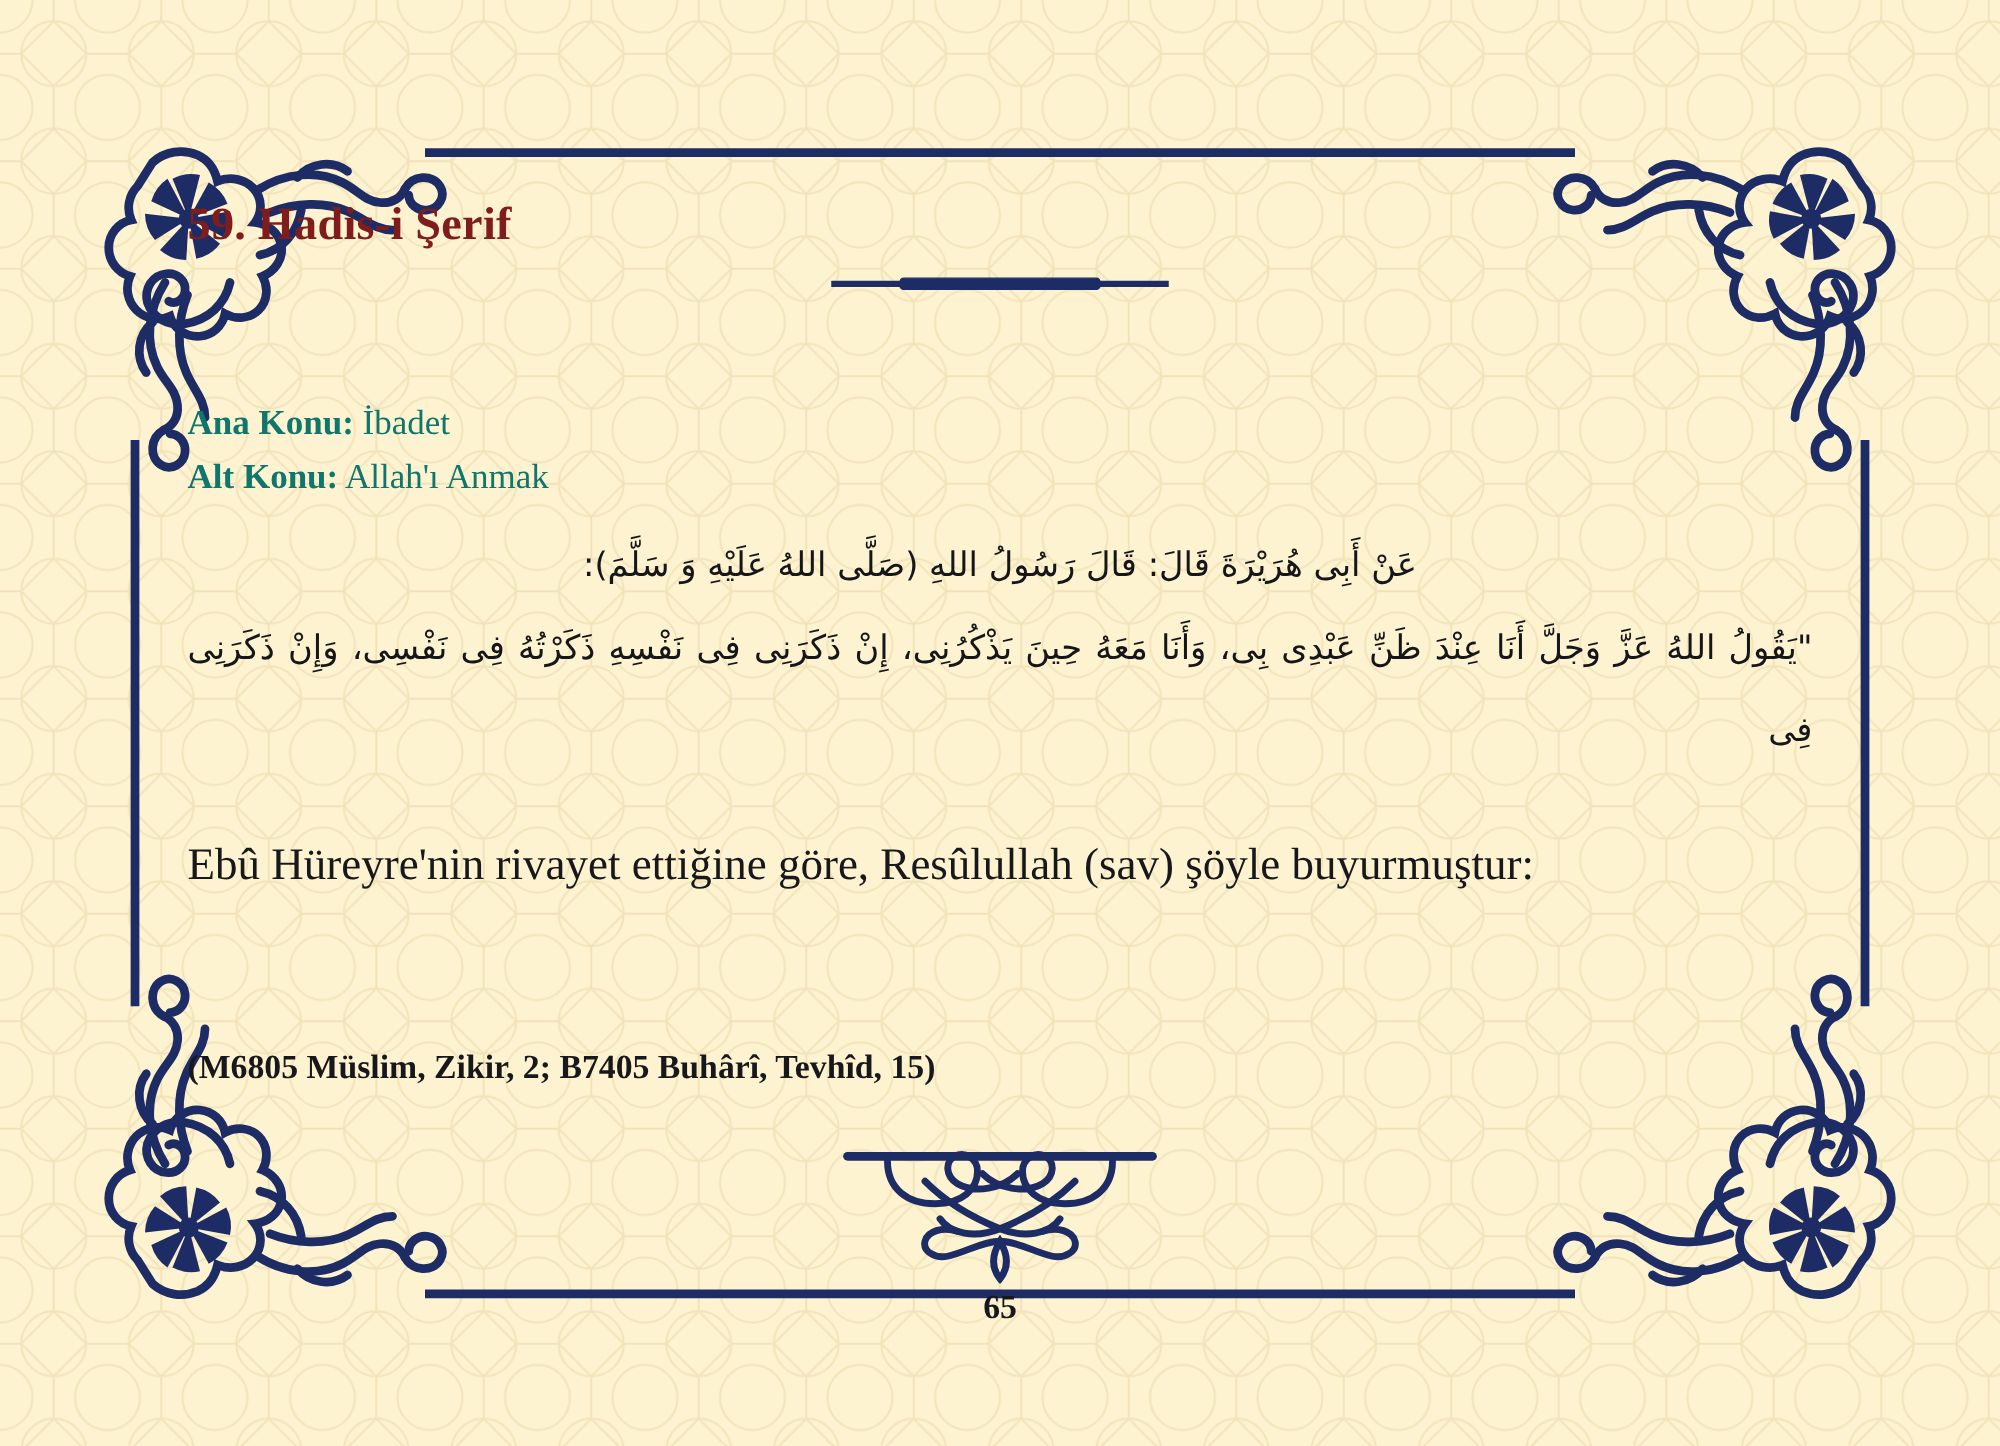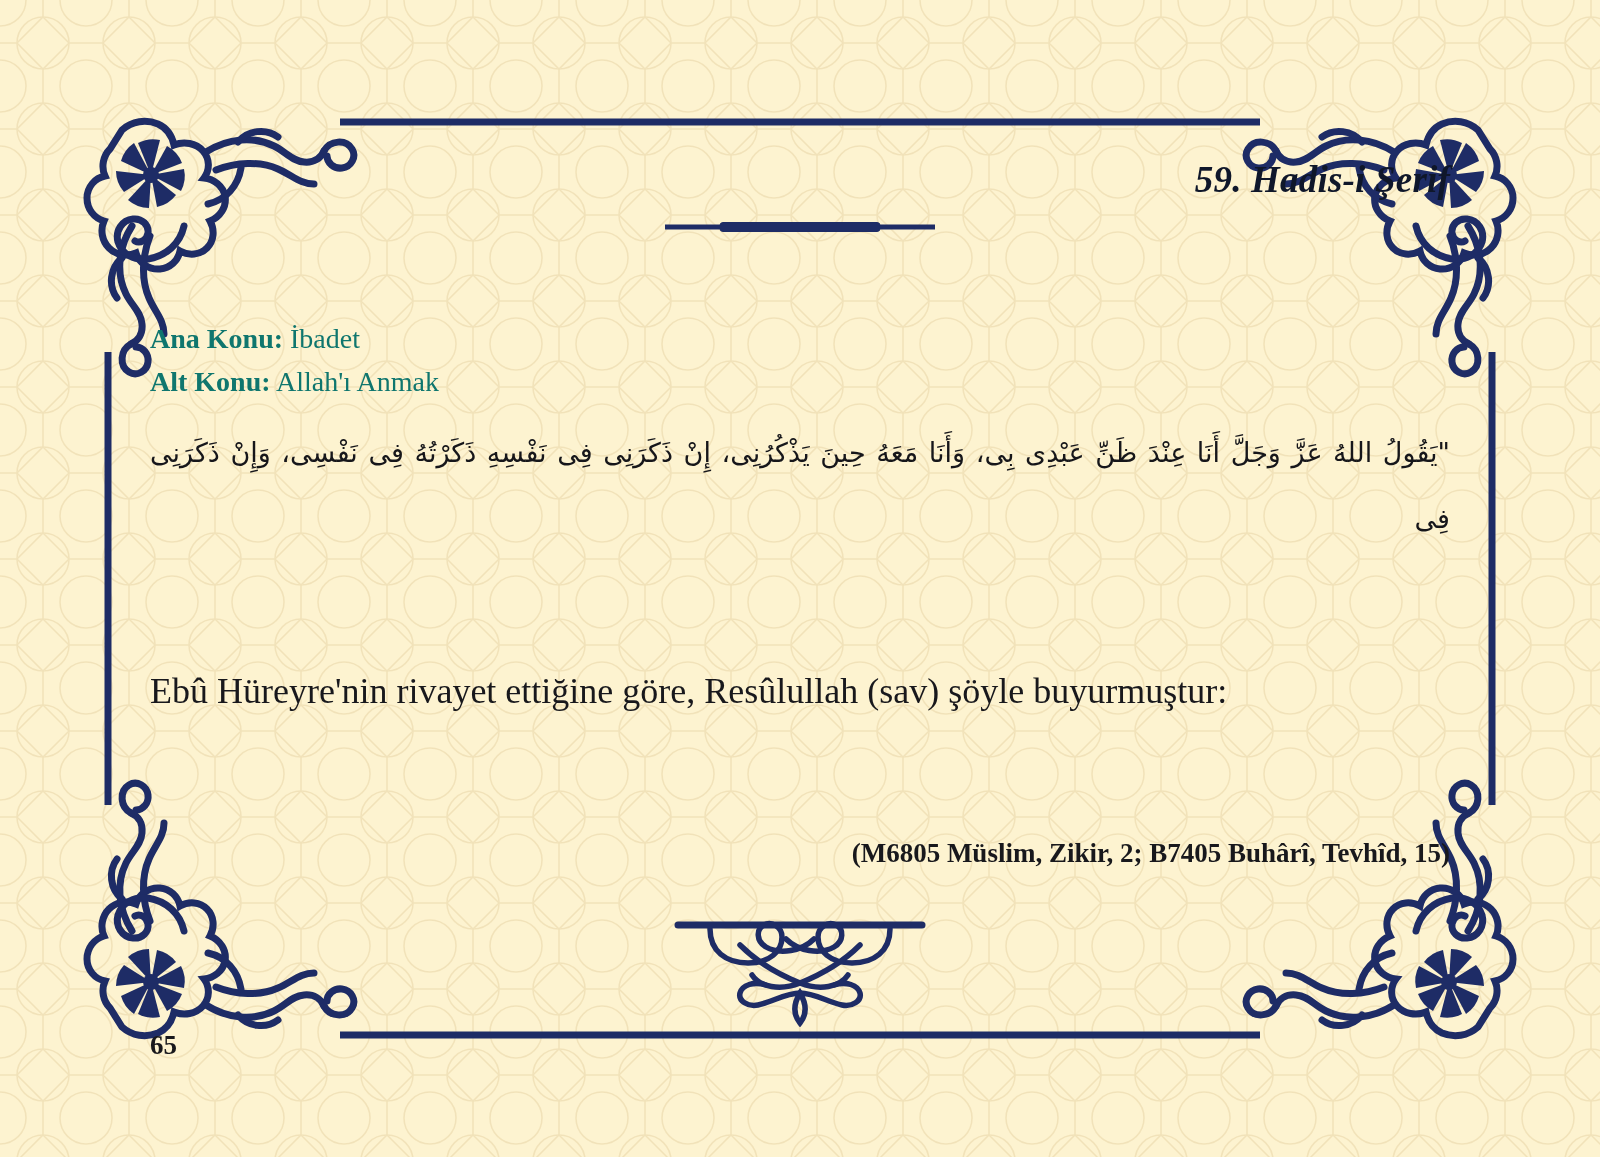--- a/index.html
+++ b/index.html
@@ -42,25 +42,24 @@
     top: 0;
     width: 1300px;
     height: 1157px;
   }
 
   .title {
     position: absolute;
     top: 158px;
     left: 0;
     width: 1300px;
-    text-align: right;
-    color: #0f172a;
+    text-align: left;
+    color: #7f1d1d;
     font-size: 37px;
     font-weight: bold;
-    font-style: italic;
     font-family: "Liberation Serif", serif;
     letter-spacing: 0.2px;
   }
 
   .title-rule {
     position: absolute;
     top: 218px;
     left: 0;
     width: 1300px;
     height: 18px;
@@ -112,39 +111,40 @@
   .trans-body {
     font-style: italic;
     text-align: justify;
   }
 
   .citation {
     position: absolute;
     top: 838px;
     left: 0;
     width: 1300px;
-    text-align: right;
+    text-align: left;
     font-size: 27px;
     font-weight: bold;
     color: #18181c;
   }
 
   .footer-orn {
     position: absolute;
     top: 915px;
     left: 0;
     width: 1300px;
     text-align: center;
   }
 
   .page-number {
     position: absolute;
     top: 1030px;
     left: 0;
     width: 1300px;
+    text-align: center;
     font-size: 27px;
     font-weight: bold;
     color: #18181c;
   }
 </style>
 </head>
 <body>
 
 <div id="page">
 
@@ -236,20 +236,21 @@
         <span class="topic-label">Ana Konu:</span>
         <span class="topic-value">İbadet</span>
       </div>
       <div class="topic-line">
         <span class="topic-label">Alt Konu:</span>
         <span class="topic-value">Allah'ı Anmak</span>
       </div>
     </div>
 
     <div class="arabic">
+      <span class="ar-line center">عَنْ أَبِى هُرَيْرَةَ قَالَ: قَالَ رَسُولُ اللهِ (صَلَّى اللهُ عَلَيْهِ وَ سَلَّمَ):</span>
       <span class="ar-line justify">"يَقُولُ اللهُ عَزَّ وَجَلَّ أَنَا عِنْدَ ظَنِّ عَبْدِى بِى، وَأَنَا مَعَهُ حِينَ يَذْكُرُنِى، إِنْ ذَكَرَنِى فِى نَفْسِهِ ذَكَرْتُهُ فِى نَفْسِى، وَإِنْ ذَكَرَنِى فِى</span>
     </div>
 
     <div class="translation">
       <div class="trans-intro">Ebû Hüreyre'nin rivayet ettiğine göre, Resûlullah (sav) şöyle buyurmuştur:</div>
     </div>
 
     <div class="citation">(M6805 Müslim, Zikir, 2; B7405 Buhârî, Tevhîd, 15)</div>
 
     <div class="footer-orn">

